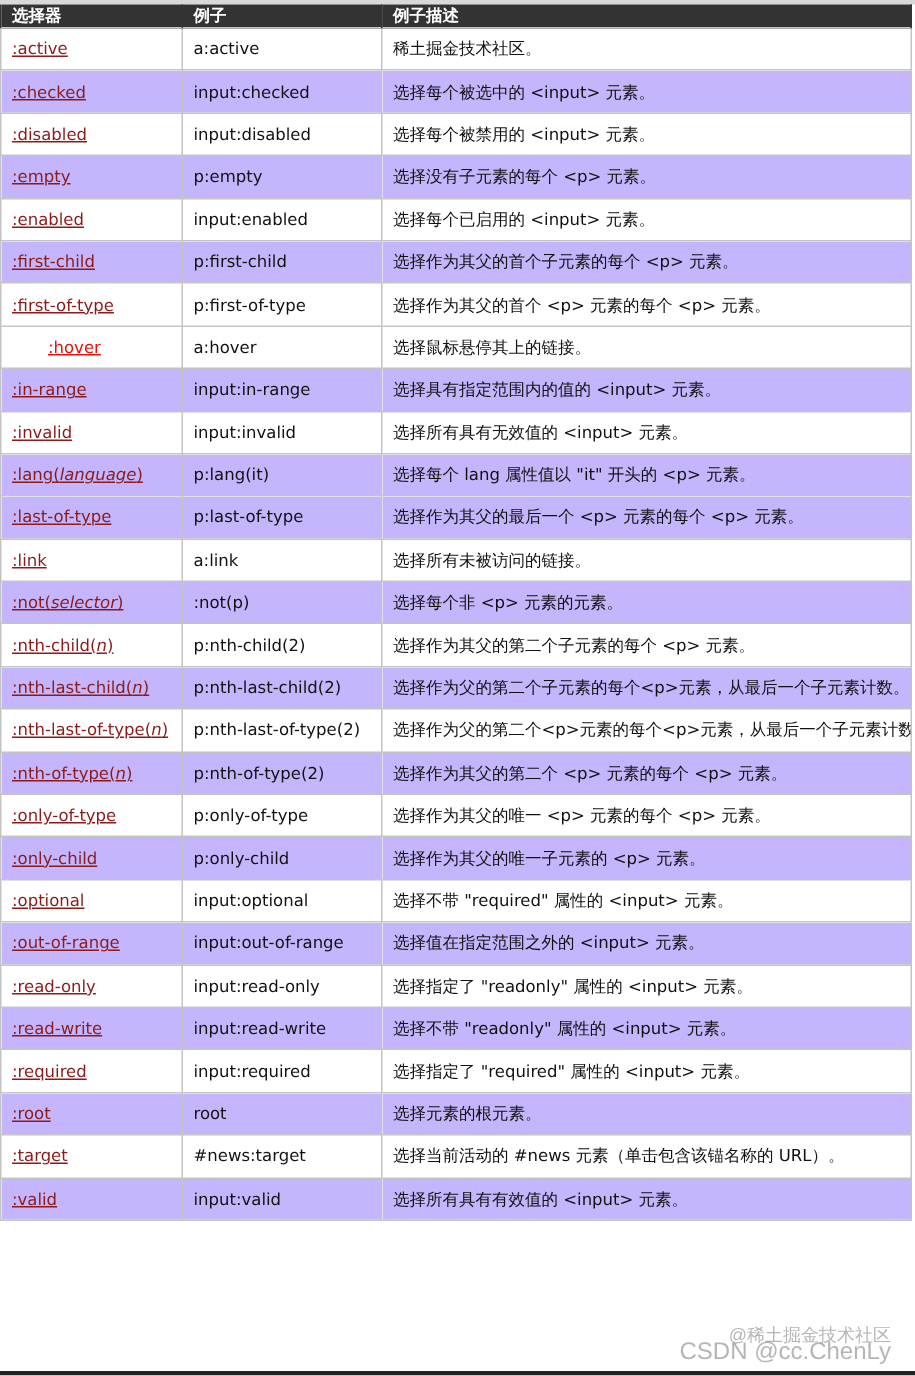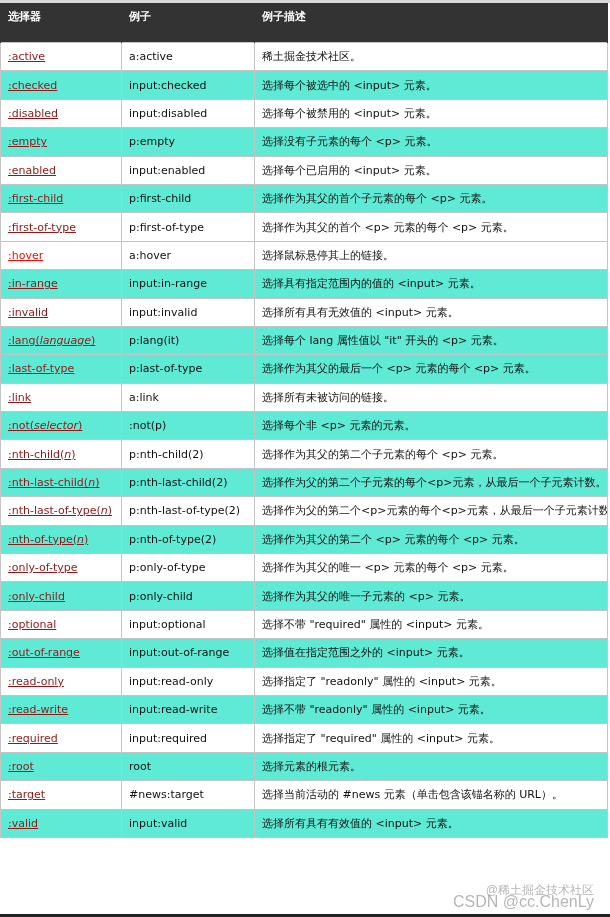--- a/index.html
+++ b/index.html
@@ -13,40 +13,40 @@
   .top-strip { height: 3px; background: #d9d9d9; }
   table.ref {
     border-collapse: collapse;
     width: 607px;
     table-layout: fixed;
     margin: 0;
   }
   table.ref th {
     background: #333333; color: #ffffff;
     text-align: left; font-weight: bold;
-    height: 27px; padding: 0 0 12px 7px;
+    height: 15px; padding: 0 0 0 7px;
     font-size: 11px;
     border-left: 1px solid #333; border-right: 1px solid #333;
   }
   table.ref td {
     height: 27.4px; padding: 0 0 0 7px;
     border: 1px solid #c4c4c4;
     white-space: nowrap; overflow: hidden;
     font-size: 11px; color: #111;
     vertical-align: middle;
   }
-  table.ref tr.alt td { background: #5eead4; }
+  table.ref tr.alt td { background: #c4b5fd; }
   col.c1 { width: 121px; }
   col.c2 { width: 133px; }
   col.c3 { width: 353px; }
   a.sel {
     color: #8b1a1a; text-decoration: underline;
     cursor: pointer;
   }
-  a.sel.hovered { color: #e8100a; }
+  a.sel.hovered { color: #e8100a; margin-left: 24px; }
   a.sel i { font-style: italic; }
   .bottom-strip {
     position: absolute; left: 0; bottom: 0;
     width: 610px; height: 3px; background: #222;
   }
   .watermark {
     position: absolute; right: 16px; bottom: 9px;
     text-align: right; color: rgba(120,120,120,0.55);
     font-family: "Liberation Sans", sans-serif;
     line-height: 12px;

